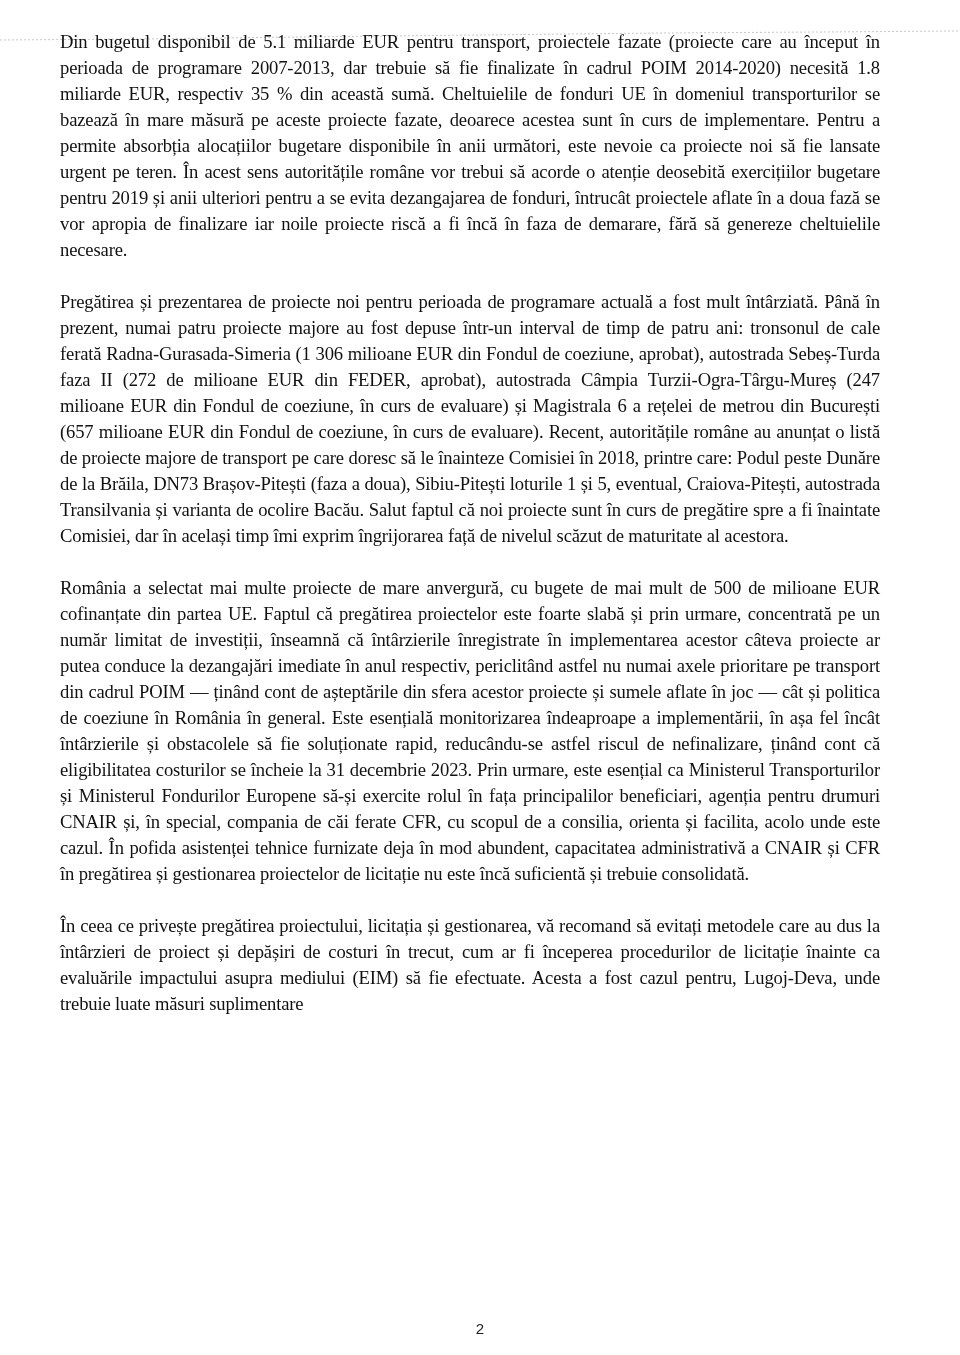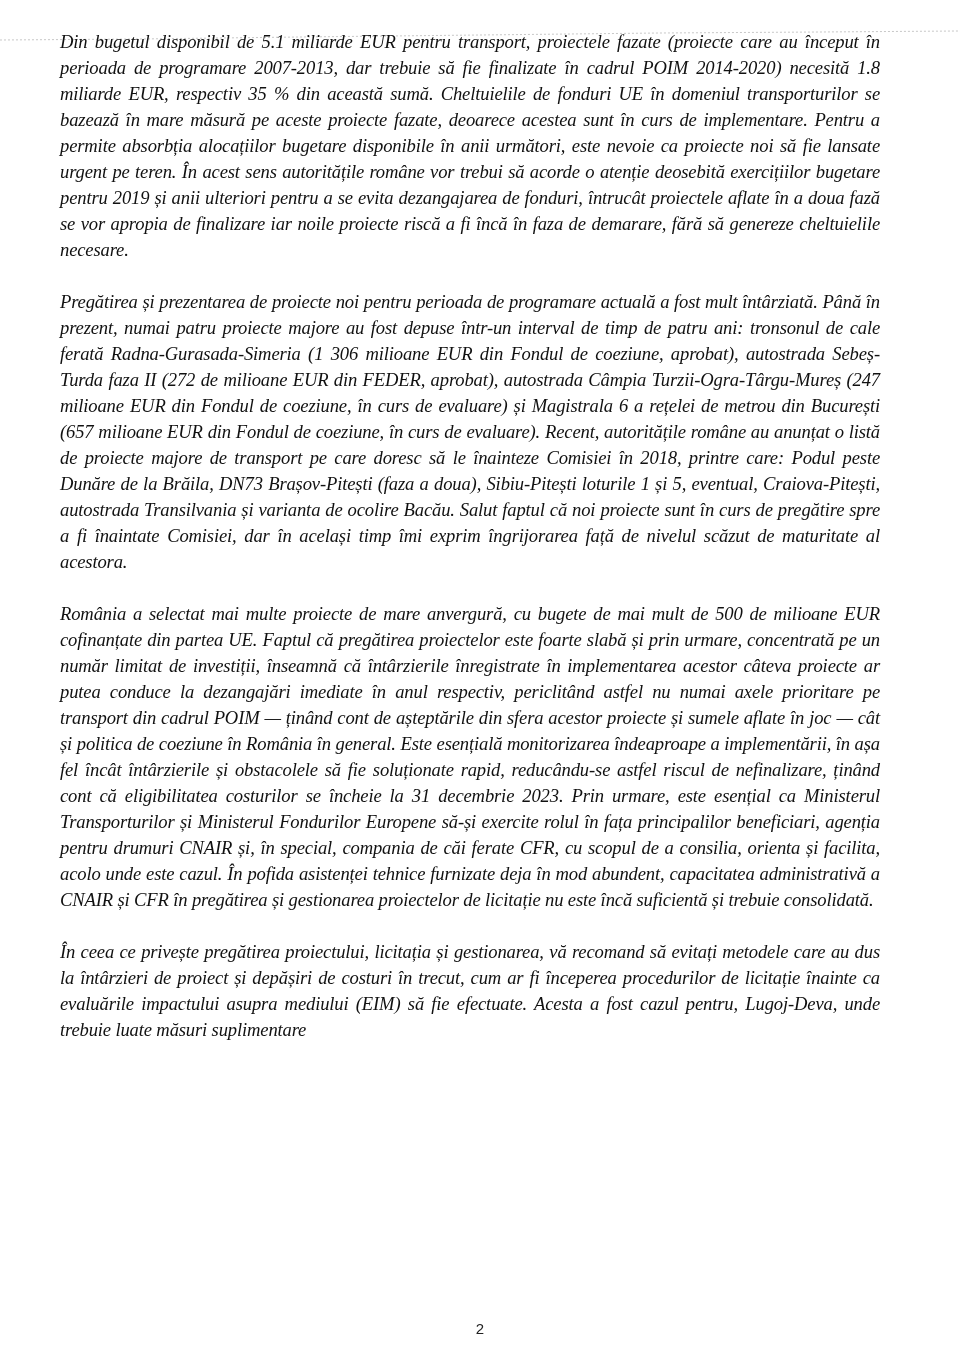--- a/index.html
+++ b/index.html
@@ -28,21 +28,20 @@
       left: 60px;
       top: 29px;
       width: 820px;
     }
     .para {
       margin: 0 0 26px 0;
       font-size: 18.6px;
       line-height: 26px;
       text-align: justify;
       letter-spacing: -0.15px;
-      font-style: italic;
     }
     .para:last-child { margin-bottom: 0; }
     .page-number {
       position: absolute;
       left: 0;
       width: 960px;
       top: 1320px;
       text-align: center;
       font-size: 15px;
       font-family: "Liberation Sans", "DejaVu Sans", sans-serif;

